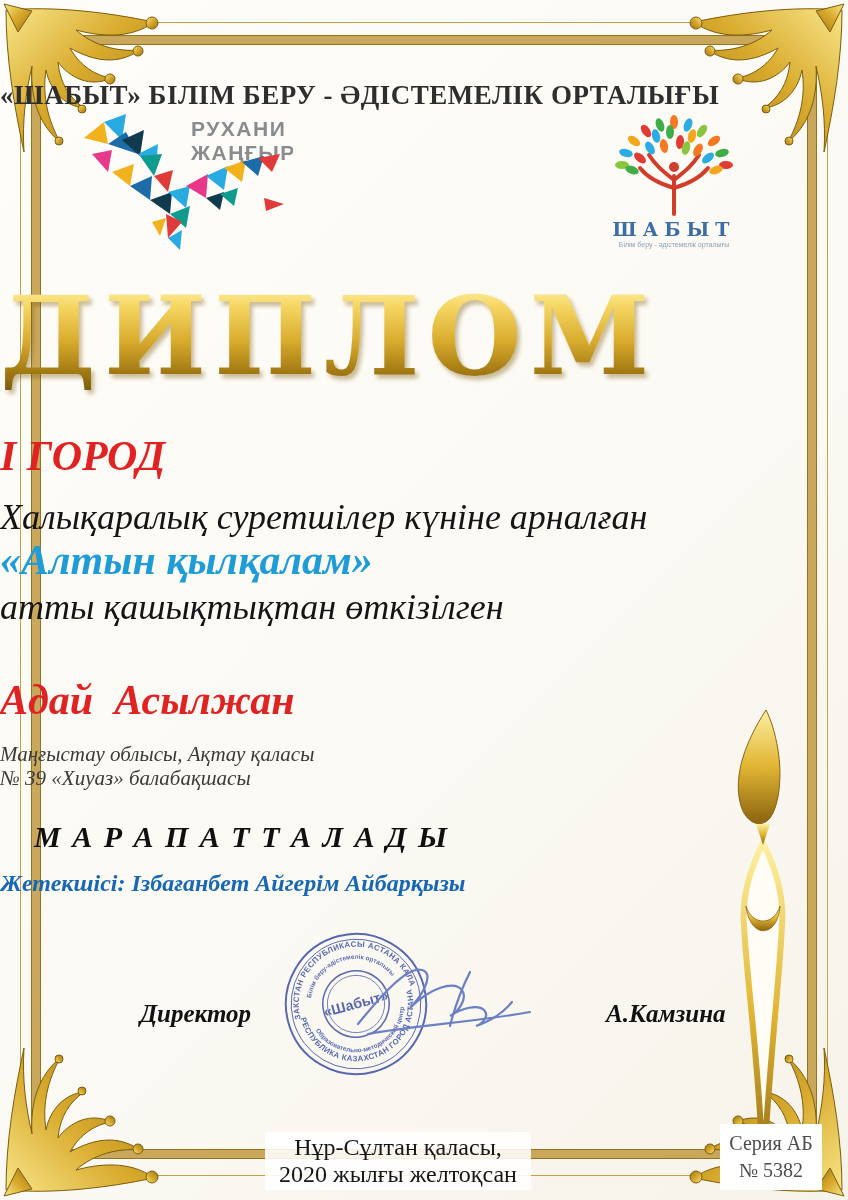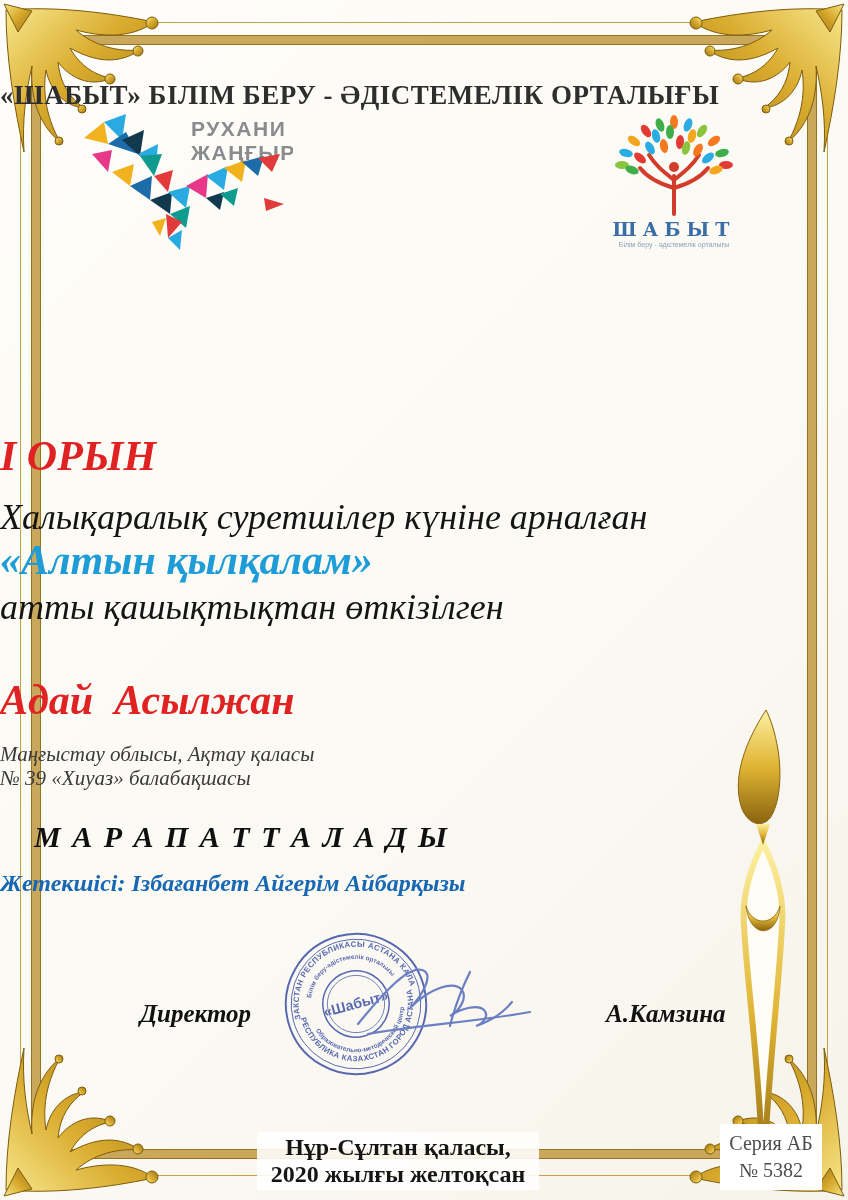--- a/index.html
+++ b/index.html
@@ -37,21 +37,21 @@
   .award{top:790px;font-size:30px;font-weight:bold;font-style:italic;letter-spacing:2px;color:#101010;padding-left:34px;}
   .supervisor{top:840px;font-size:24px;font-weight:bold;font-style:italic;color:#1767b3;}
   .sig-label{position:absolute;font-size:25px;font-weight:bold;font-style:italic;color:#111;}
   .director{left:140px;top:1000px;}
   .kamzina{left:606px;top:1000px;}
   .stamp{position:absolute;left:258px;top:906px;opacity:.92;}
   .signature{position:absolute;left:350px;top:952px;}
   .brush{position:absolute;left:726px;top:710px;}
   .footer-block{position:absolute;left:0;right:52px;top:1132px;text-align:center;}
   .footer-inner{display:inline-block;background:rgba(255,255,255,.88);padding:2px 14px;}
-  .footer-line{font-size:24px;font-weight:bold;color:#151515;line-height:1.12;text-align:center;}
+  .footer-line{font-size:24px;font-weight:normal;color:#151515;line-height:1.12;text-align:center;}
   .serial-box{position:absolute;left:720px;top:1124px;width:102px;height:66px;background:#fff;
     display:flex;flex-direction:column;justify-content:center;text-align:center;}
   .serial-line{font-size:20px;color:#4c4c4c;line-height:1.35;}
   .logo-rukhani{position:absolute;left:78px;top:110px;}
   .logo-shabyt{position:absolute;left:596px;top:114px;}
 </style>
 </head>
 <body>
 
 <div class="page">
@@ -161,21 +161,22 @@
         <ellipse cx="44" cy="44" rx="4" ry="7" fill="#e23b33" transform="rotate(-50 44 44)"></ellipse>
         <ellipse cx="112" cy="44" rx="4" ry="7" fill="#2bace2" transform="rotate(50 112 44)"></ellipse>
         <ellipse cx="36" cy="56" rx="4" ry="7" fill="#3fae49" transform="rotate(-70 36 56)"></ellipse>
         <ellipse cx="120" cy="56" rx="4" ry="7" fill="#f4a71d" transform="rotate(70 120 56)"></ellipse>
       </g>
     </g>
     <text x="78" y="122" text-anchor="middle" font-family="DejaVu Serif, Liberation Serif, serif" font-size="19" font-weight="bold" letter-spacing="6" fill="#3a6ea5">ШАБЫТ</text>
     <text x="78" y="133" text-anchor="middle" font-family="Liberation Sans, sans-serif" font-size="7" fill="#8aa0b8">Білім беру - әдістемелік орталығы</text>
   </svg>
 
-  <div class="cline place">I ОРЫН</div>
+  <div class="cline dip-title">ДИПЛОМ</div>
+  <div class="cline place">I ГОРОД</div>
   <div class="cline body-line l1">Халықаралық суретшілер күніне арналған</div>
   <div class="cline contest">«Алтын қылқалам»</div>
   <div class="cline body-line l2">атты қашықтықтан өткізілген</div>
   <div class="cline recipient">Адай  Асылжан</div>
   <div class="cline loc loc1">Маңғыстау облысы, Ақтау қаласы</div>
   <div class="cline loc loc2">№ 39 «Хиуаз» балабақшасы</div>
   <div class="cline award">М А Р А П А Т Т А Л А Д Ы</div>
   <div class="cline supervisor">Жетекшісі: Ізбағанбет Айгерім Айбарқызы</div>
 
   <div class="sig-label director">Директор</div>

